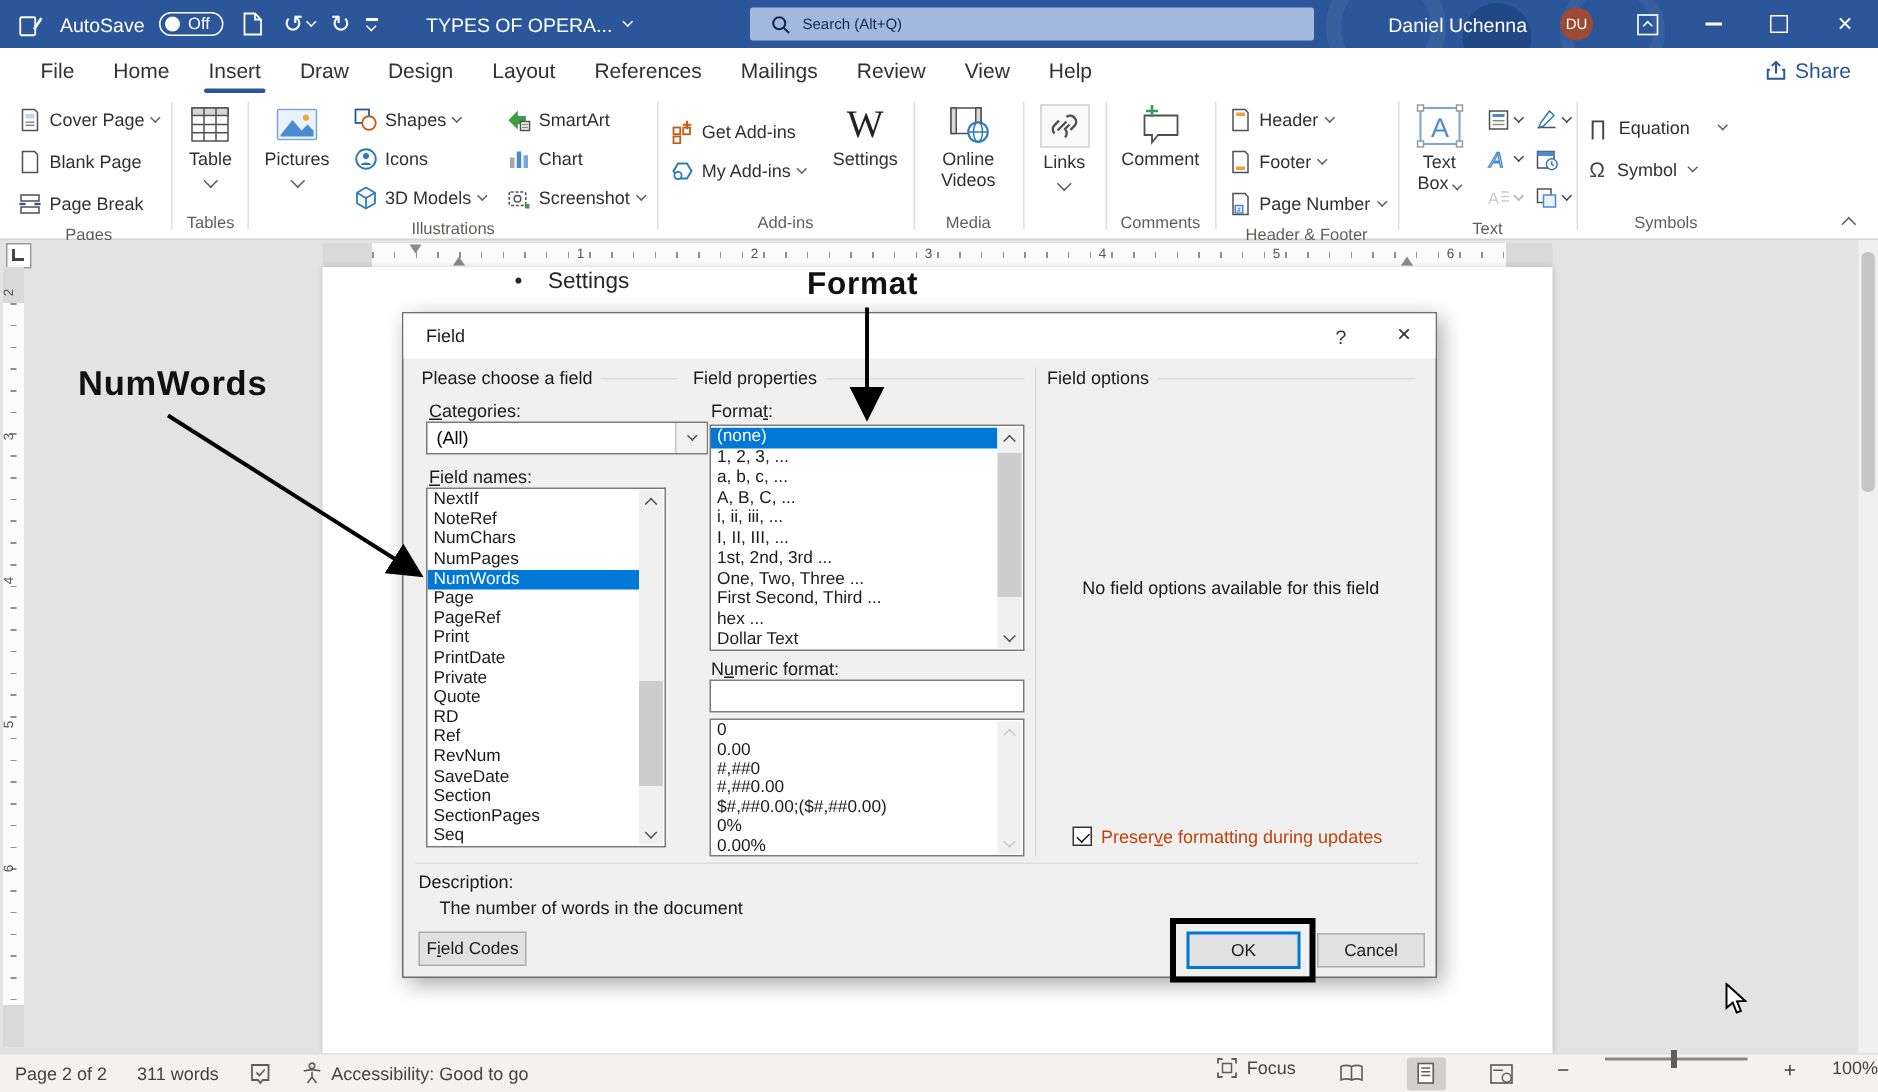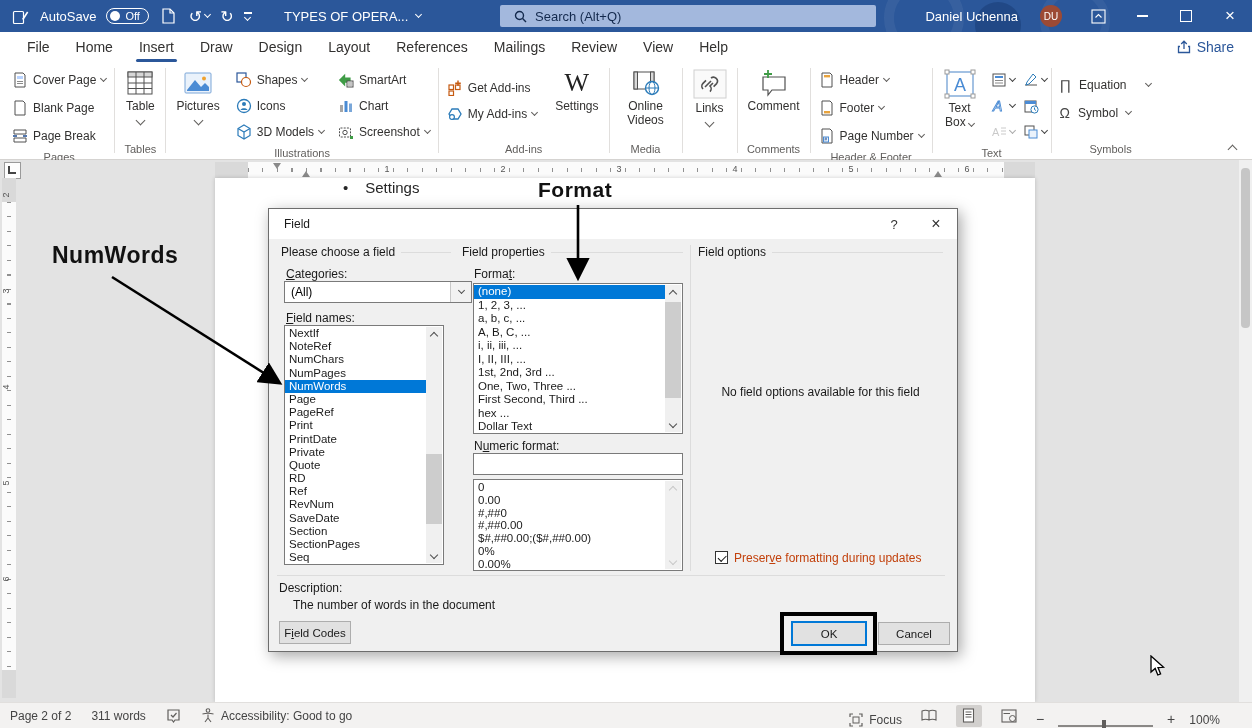--- a/index.html
+++ b/index.html
@@ -12,21 +12,21 @@
   #titlebar{position:absolute;left:0;top:0;width:1252px;height:32px;background:#2b579a;color:#fff;overflow:hidden}
   .tb-deco{position:absolute;border-radius:50%;pointer-events:none}
   #tb-left{position:absolute;left:10px;top:0;height:32px;display:flex;align-items:center;gap:10px}
   .tb-ic{display:inline-flex;align-items:center;justify-content:center;width:20px;height:20px}
   #autosave-pill{display:flex;align-items:center;gap:5px;border:1px solid #fff;border-radius:9px;padding:1px 8px 1px 3px;font-size:11px}
   #autosave-pill .knob{width:10px;height:10px;border-radius:50%;background:#fff}
   .chev{display:inline-block;width:6px;height:6px;border-right:1.4px solid currentColor;border-bottom:1.4px solid currentColor;transform:rotate(45deg);margin-top:-3px}
   .chev.sm{width:4px;height:4px}
   #tb-title{position:absolute;left:284px;top:0;height:32px;display:flex;align-items:center;gap:8px;font-size:13px;color:#fff}
   #searchbox{position:absolute;left:500px;top:5px;width:362px;height:22px;background:#a3b8dd;border-radius:2px;
-             display:flex;align-items:center;gap:8px;padding-left:14px;color:#13294d;font-size:13px}
+             display:flex;align-items:center;gap:8px;padding-left:14px;color:#13294d;font-size:10px}
   #tb-right{position:absolute;right:0;top:0;height:32px;display:flex;align-items:center}
   #user-name{font-size:13px;margin-right:22px}
   #avatar{width:22px;height:22px;border-radius:50%;background:#9c4a35;color:#fff;font-size:10px;display:flex;align-items:center;justify-content:center;margin-right:14px}
   .winbtn{width:44px;height:32px;display:flex;align-items:center;justify-content:center;color:#fff}
   .maxbox{width:10px;height:10px;border:1.2px solid #fff}
   .minbar{width:11px;height:1.4px;background:#fff}
 
   
   #tabs{position:absolute;left:0;top:32px;width:1252px;height:30px;background:#fff;display:flex;align-items:center;gap:0;padding-left:14px}
   .tab{position:relative;height:30px;display:flex;align-items:center;padding:0 13px;font-size:14px;color:#323130;cursor:default}
@@ -110,21 +110,21 @@
   #ok-annot{position:absolute;left:511px;top:403px;width:97px;height:43px;border:4px solid #000;box-sizing:border-box;pointer-events:none}
 
   
   .callout{position:absolute;font-weight:bold;color:#111;letter-spacing:.5px}
   #overlay{position:absolute;left:0;top:0;pointer-events:none}
 
   
   #statusbar{position:absolute;left:0;top:702px;width:1252px;height:26px;background:#f3f2f1;border-top:1px solid #e1dfdd;
              display:flex;align-items:center;font-size:12px;color:#444;box-sizing:border-box}
   #sb-left{display:flex;align-items:center;gap:20px;padding-left:10px}
-  #sb-right{margin-left:auto;display:flex;align-items:flex-end;gap:14px;padding-right:32px}
+  #sb-right{margin-left:auto;display:flex;align-items:flex-start;gap:24px;padding-right:0}
   .viewbtn{width:26px;height:22px;display:flex;align-items:center;justify-content:center;border-radius:2px}
   .viewbtn.active{background:#d2d0ce}
   #zoom-track{position:relative;width:95px;height:2px;background:#8a8886}
   #zoom-thumb{position:absolute;left:44px;top:-5px;width:4px;height:12px;background:#605e5c}
   u{text-decoration:underline}
 </style>
 </head>
 <body>
 
 <div id="app">

